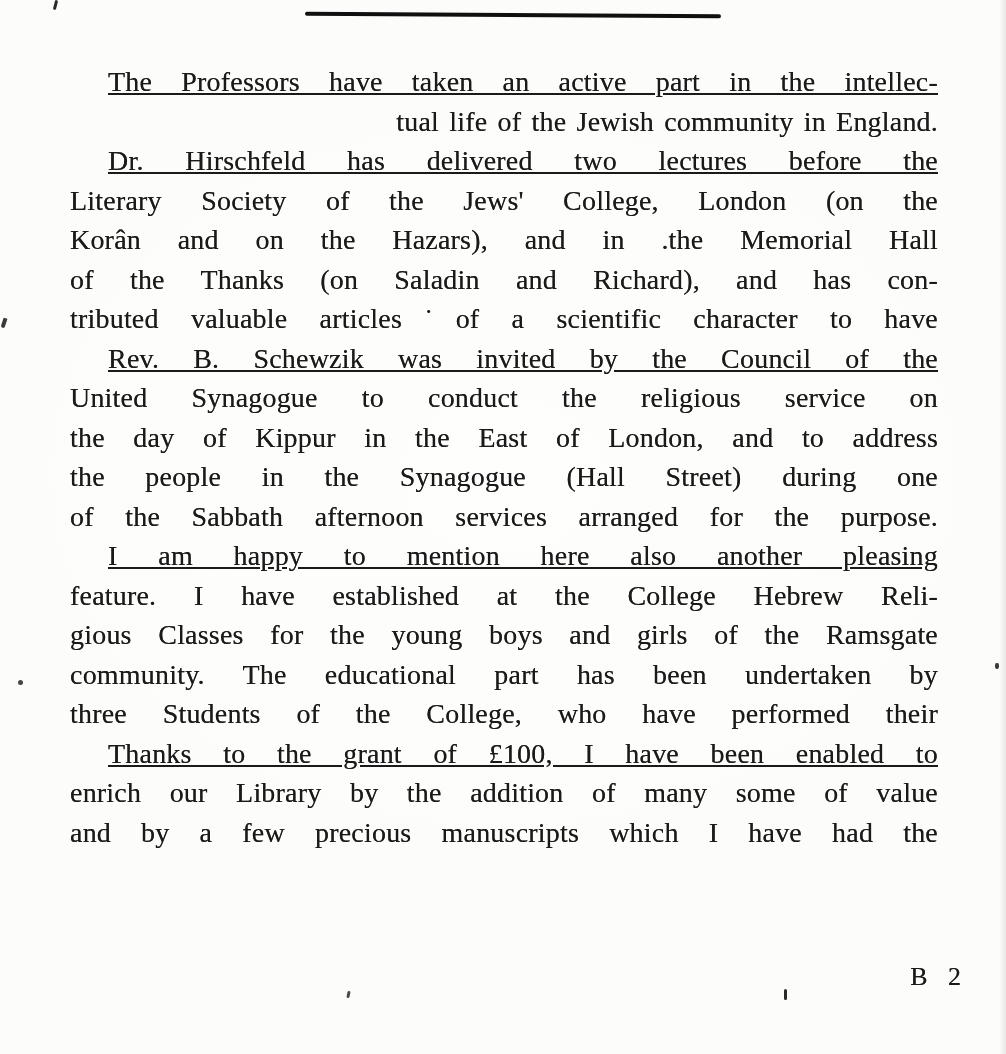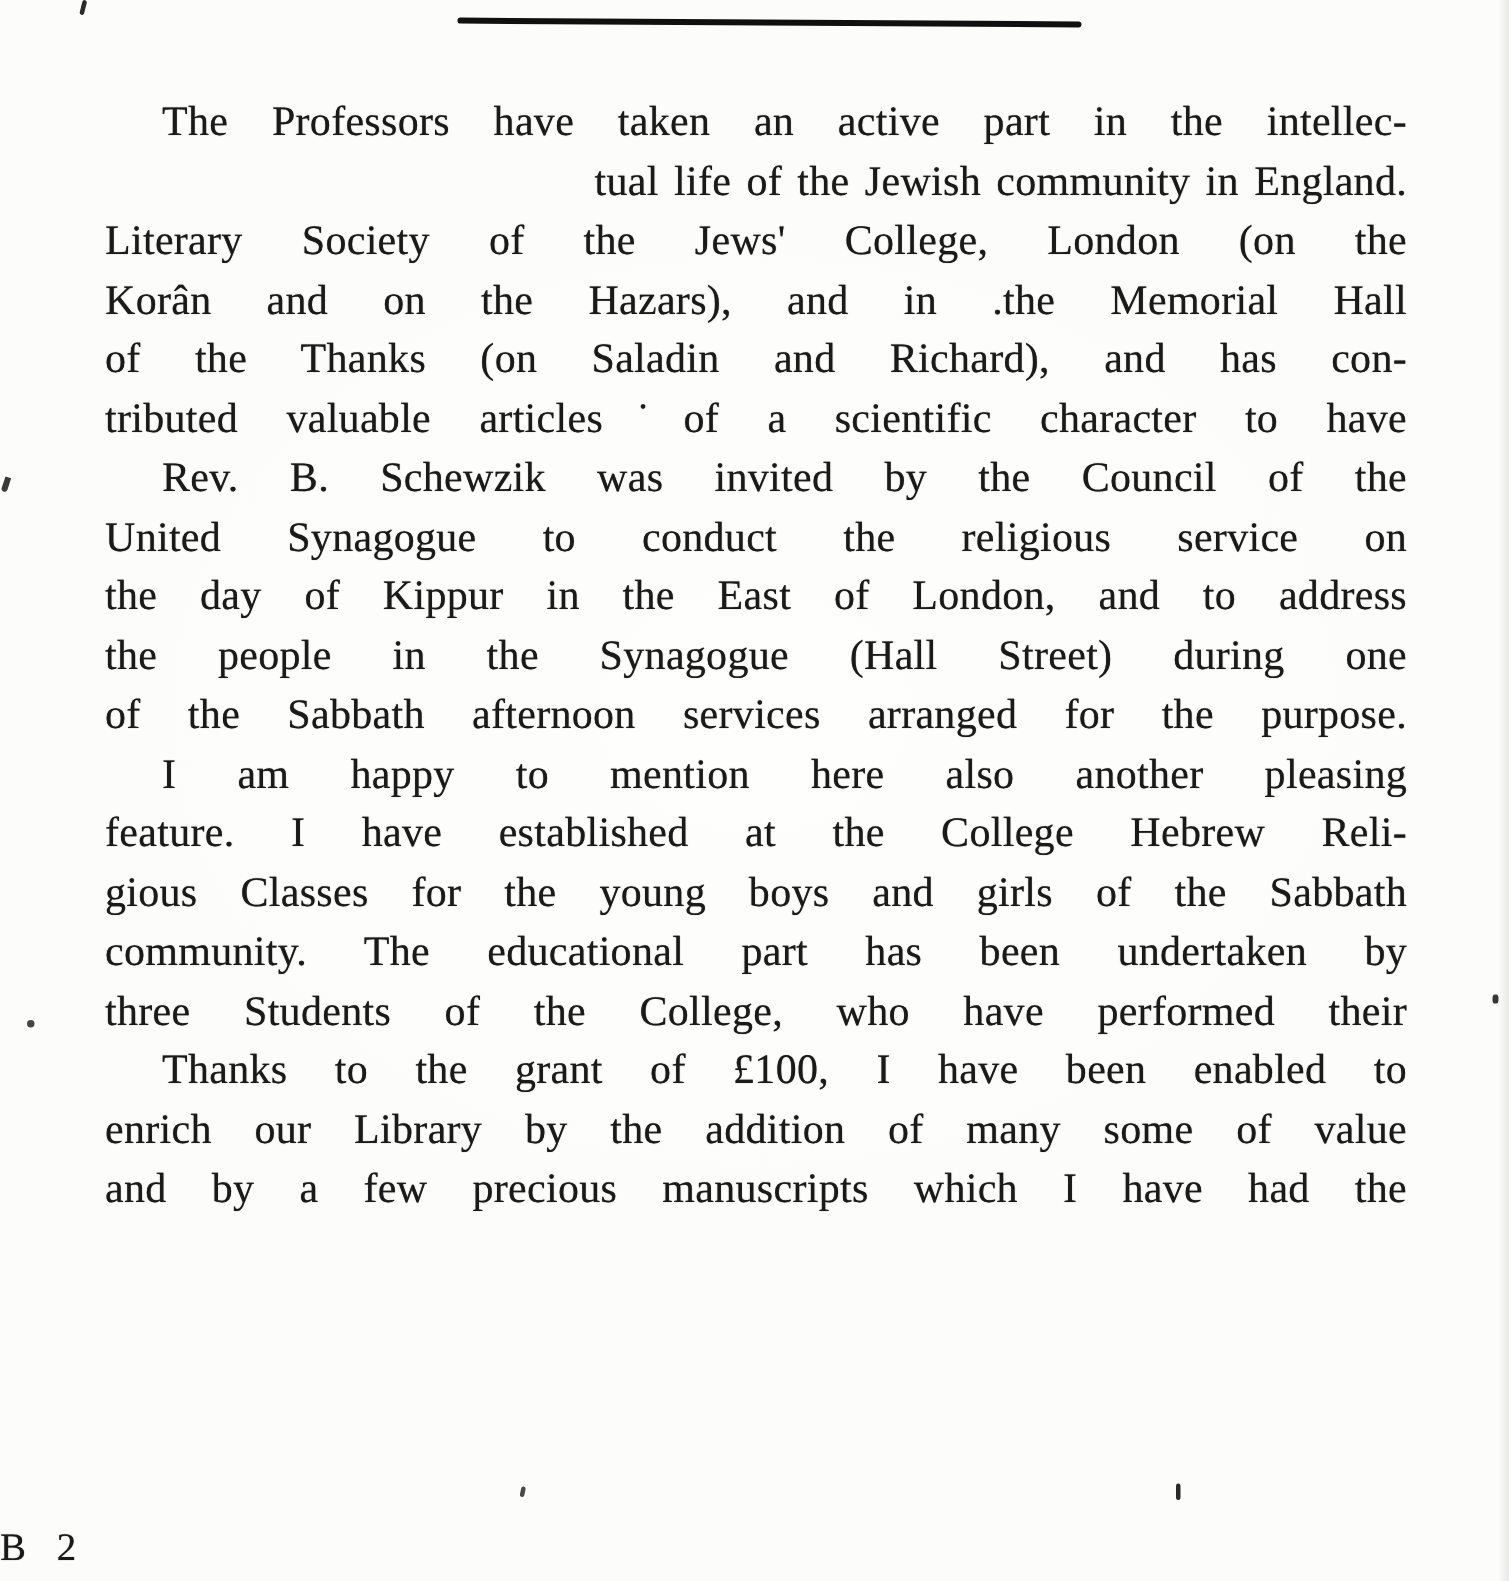--- a/index.html
+++ b/index.html
@@ -49,27 +49,27 @@
     letter-spacing: 0.2px;
     word-spacing: 3px;
     text-shadow: 0 0 0.6px rgba(25,25,25,0.75);
   }
   .para { margin: 0; padding: 0; }
   .line { display: block; text-align: right; }
   .line.j {
     text-align: justify;
     text-align-last: justify;
   }
-  .line.indent { text-indent: 38px; }
+  .line.indent { text-indent: 38px; text-decoration: underline; }
   .sig-mark {
     position: absolute;
-    top: 1017px;
+    top: 962px;
     left: 0;
     width: 962px;
-    text-align: left;
+    text-align: right;
     font-size: 26px;
     letter-spacing: 1px;
     word-spacing: 12px;
     color: #1a1a1a;
     text-shadow: 0 0 0.6px rgba(25,25,25,0.75);
   }
   
   .speck { position: absolute; background: #2a2a2a; }
   .speck-top-left-tick   { left: 54px;  top: 0px;   width: 3px; height: 10px; transform: rotate(14deg); border-radius: 2px; }
   .speck-left-comma      { left: 2px;   top: 318px; width: 4px; height: 10px; transform: rotate(18deg); border-radius: 0 0 3px 3px; background:#3a3a3a; }
@@ -86,38 +86,39 @@
   <div class="top-rule"></div>
 
   <main class="text-block">
 
     <p class="para">
       <span class="line j indent">The Professors have taken an active part in the intellec-</span>
       <span class="line">tual life of the Jewish community in England.</span>
     </p>
 
     <p class="para">
+      <span class="line j indent">Dr. Hirschfeld has delivered two lectures before the</span>
       <span class="line j">Literary Society of the Jews' College, London (on the</span>
       <span class="line j">Korân and on the Hazars), and in .the Memorial Hall</span>
       <span class="line j">of the Thanks (on Saladin and Richard), and has con-</span>
       <span class="line j">tributed valuable articles˙of a scientific character to have</span>
     </p>
 
     <p class="para">
       <span class="line j indent">Rev. B. Schewzik was invited by the Council of the</span>
       <span class="line j">United Synagogue to conduct the religious service on</span>
       <span class="line j">the day of Kippur in the East of London, and to address</span>
       <span class="line j">the people in the Synagogue (Hall Street) during one</span>
       <span class="line j">of the Sabbath afternoon services arranged for the purpose.</span>
     </p>
 
     <p class="para">
       <span class="line j indent">I am happy to mention here also another pleasing</span>
       <span class="line j">feature. I have established at the College Hebrew Reli-</span>
-      <span class="line j">gious Classes for the young boys and girls of the Sabbath</span>
+      <span class="line j">gious Classes for the young boys and girls of the Ramsgate</span>
       <span class="line j">community. The educational part has been undertaken by</span>
       <span class="line j">three Students of the College, who have performed their</span>
     </p>
 
     <p class="para">
       <span class="line j indent">Thanks to the grant of £100, I have been enabled to</span>
       <span class="line j">enrich our Library by the addition of many some of value</span>
       <span class="line j">and by a few precious manuscripts which I have had the</span>
     </p>
 

